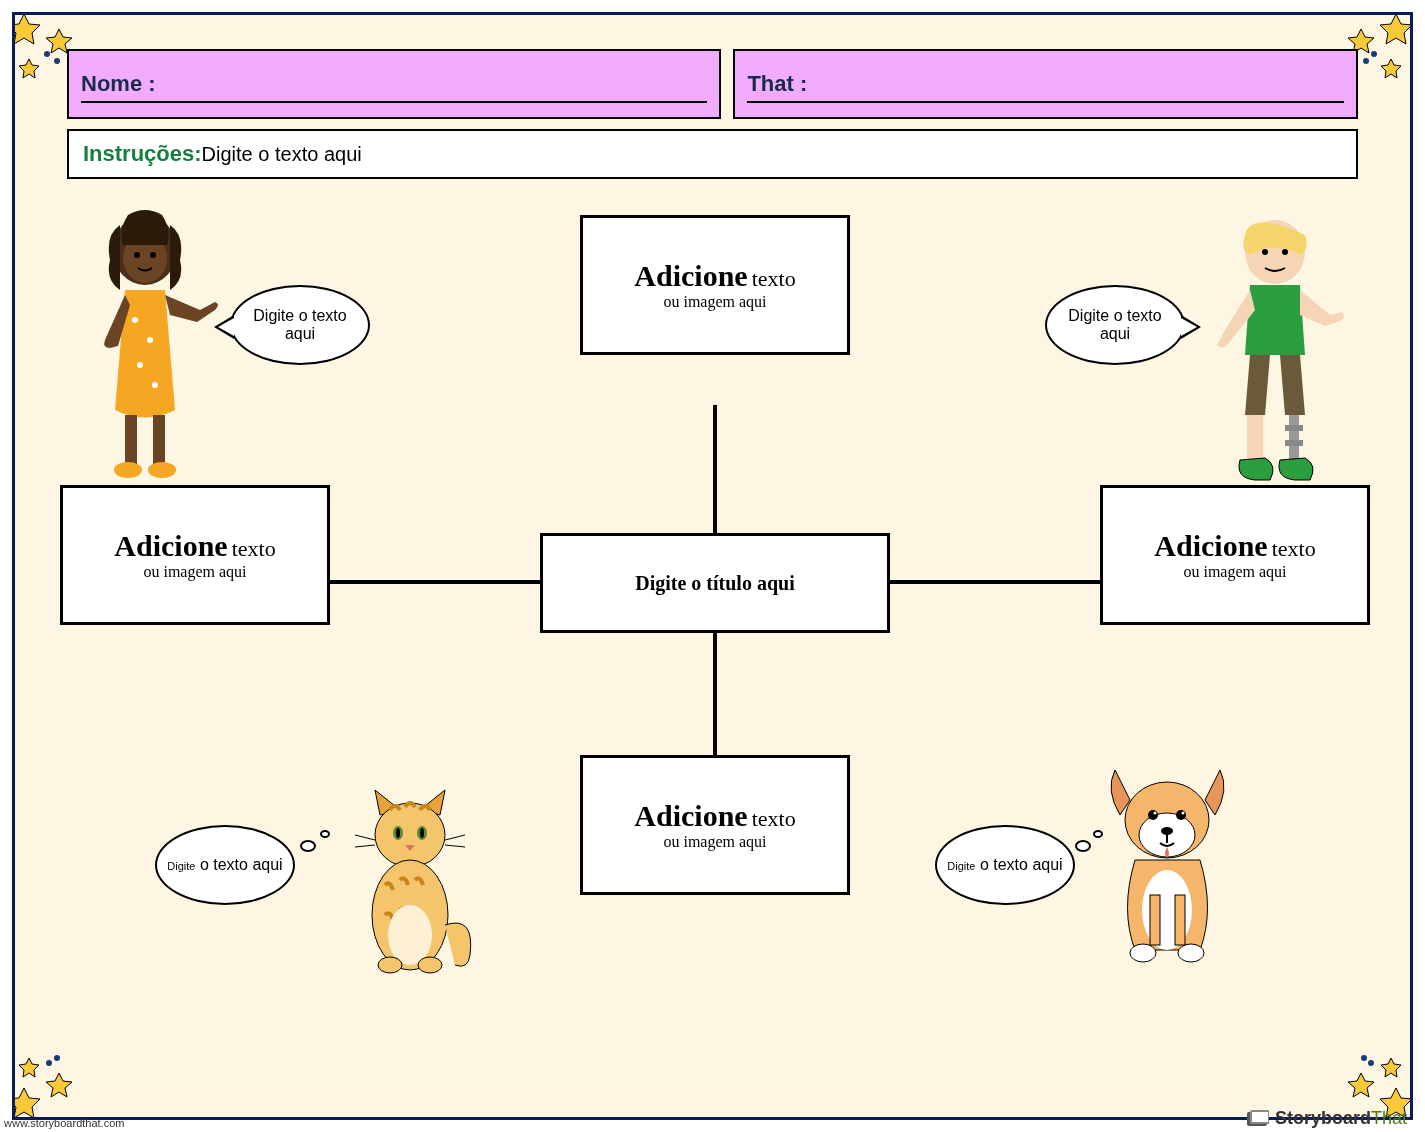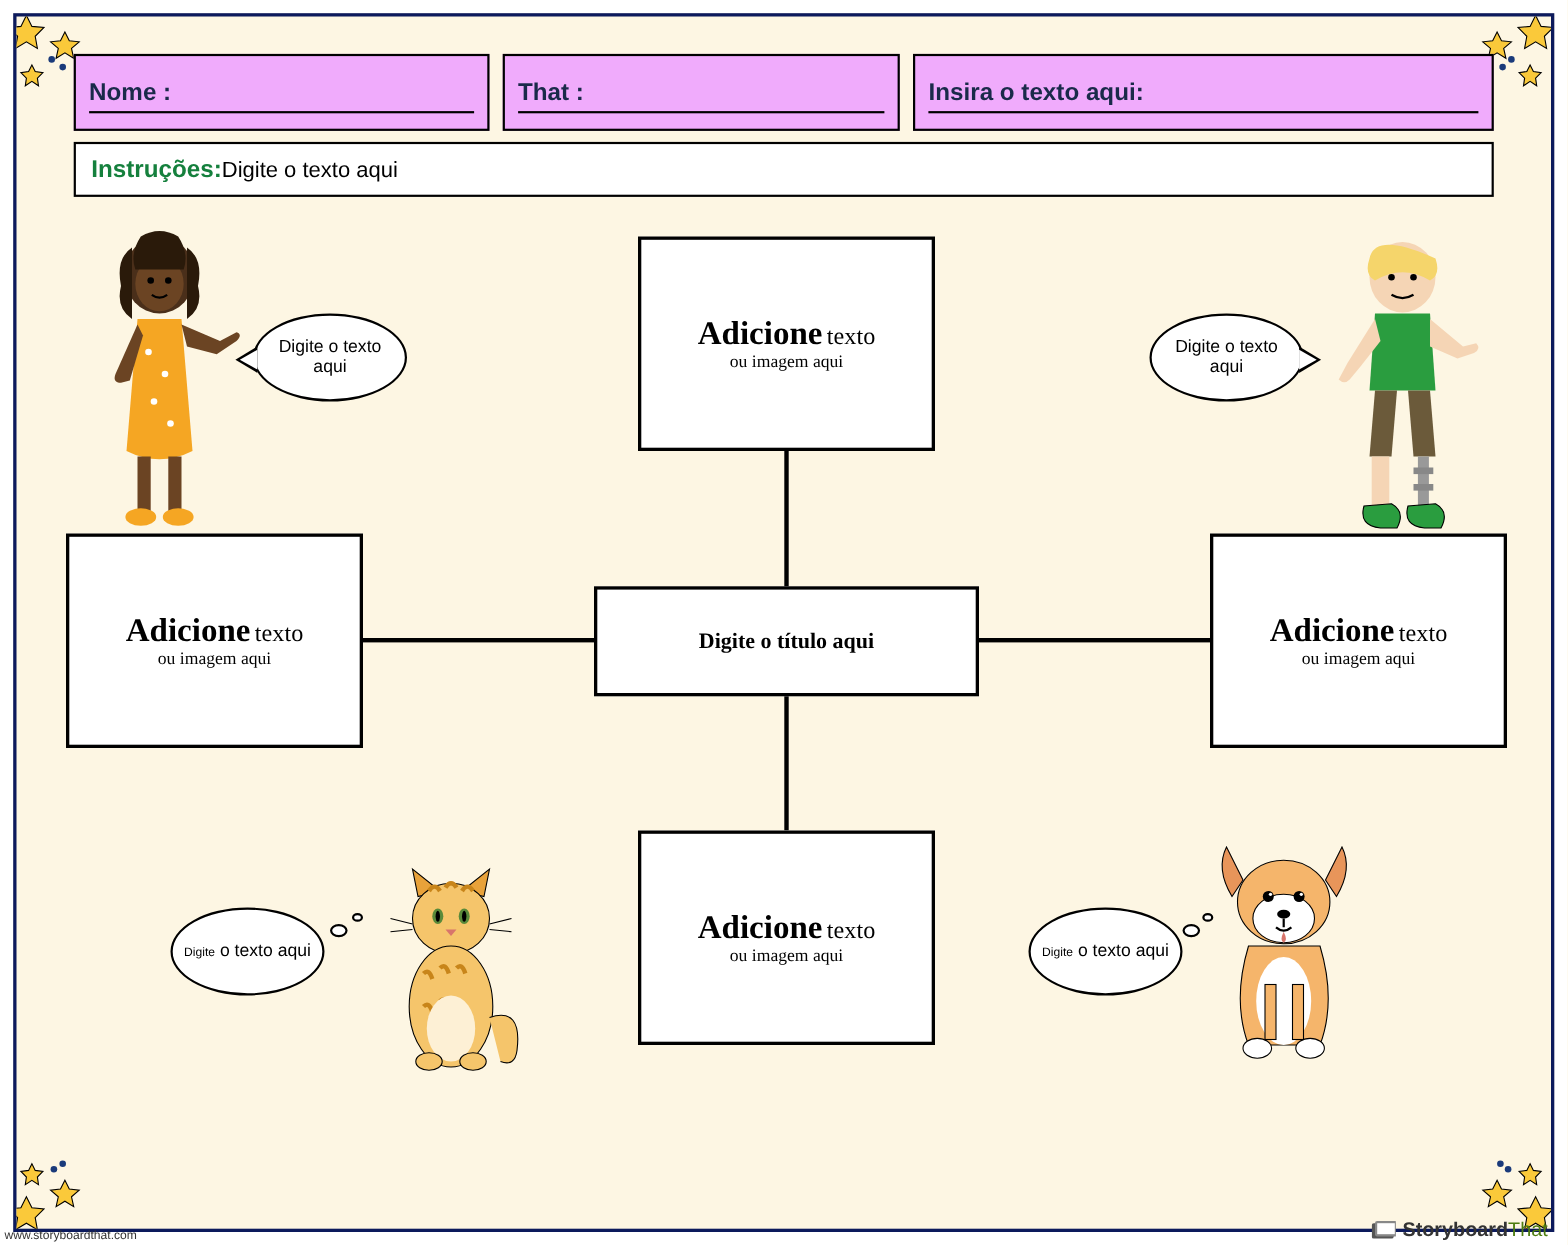--- a/index.html
+++ b/index.html
@@ -9,21 +9,21 @@
 .hdr-box{border:2px solid #000;background:#f0abfc;padding:20px 12px 20px;flex:1;position:relative;font-family:Arial,sans-serif}
 .hdr-box .lbl{font-weight:700;font-size:22px;color:#1a2a4a;display:inline-block}
 .hdr-box .line{position:absolute;left:12px;right:12px;bottom:14px;border-bottom:2px solid #000}
 .instr{margin:10px 52px;border:2px solid #000;background:#fff;padding:10px 14px;font-family:Arial,sans-serif}
 .instr .lbl{font-weight:700;font-size:22px;color:#15803d}
 .instr .txt{font-size:20px}
 .canvas{position:absolute;top:190px;left:0;right:0;bottom:0}
 .line-h{position:absolute;background:#000;height:4px}
 .line-v{position:absolute;background:#000;width:4px}
 .box{position:absolute;border:3px solid #000;background:#fff;text-align:center;padding:12px;display:flex;flex-direction:column;justify-content:center}
-.box-big{width:270px;height:195px}
+.box-big{width:270px;height:140px}
 .box-c{width:350px;height:100px;padding:8px 20px}
 .bold{font-weight:700;font-size:30px}
 .lite{font-size:22px;font-weight:400}
 .sub{font-size:16px}
 .ctxt{font-size:20px;font-weight:700}
 .bubble{position:absolute;border:2px solid #000;background:#fff;border-radius:50%;width:140px;height:80px;display:flex;align-items:center;justify-content:center;font-size:16px;font-family:Arial,sans-serif;text-align:center;padding:6px;line-height:1.15}
 .bubble .bsm{font-size:11px}
 .tail{position:absolute;width:0;height:0}
 .tail-l{border-top:12px solid transparent;border-bottom:12px solid transparent;border-right:20px solid #000}
 .tail-l::after{content:"";position:absolute;left:4px;top:-9px;border-top:9px solid transparent;border-bottom:9px solid transparent;border-right:16px solid #fff}
@@ -81,24 +81,20 @@
 
   <div class="hdr">
     <div class="hdr-box" style="flex:1.05">
       <span class="lbl">Nome :</span>
       <div class="line"></div>
     </div>
     <div class="hdr-box">
       <span class="lbl">That :</span>
       <div class="line"></div>
     </div>
-    <div class="hdr-box" style="flex:1.5">
-      <span class="lbl">Insira o texto aqui:</span>
-      <div class="line"></div>
-    </div>
   </div>
 
   <div class="instr">
     <span class="lbl">Instruções:</span><span class="txt">Digite o texto aqui</span>
   </div>
 
   <div class="canvas">
 
     <div class="line-v" style="left:698px;top:200px;height:130px"></div>
     <div class="line-v" style="left:698px;top:420px;height:130px"></div>

